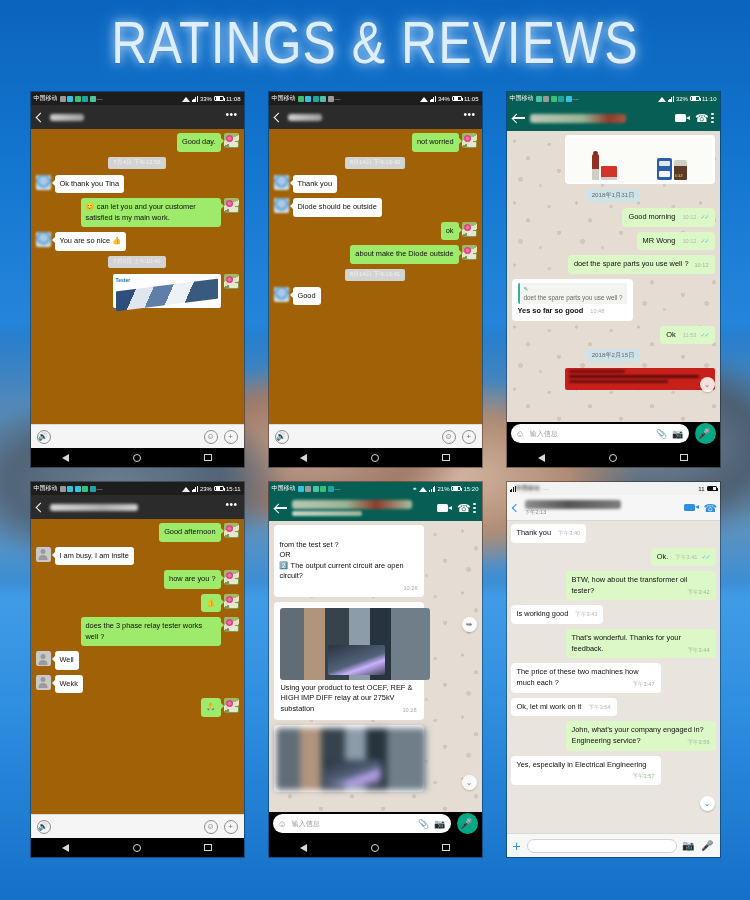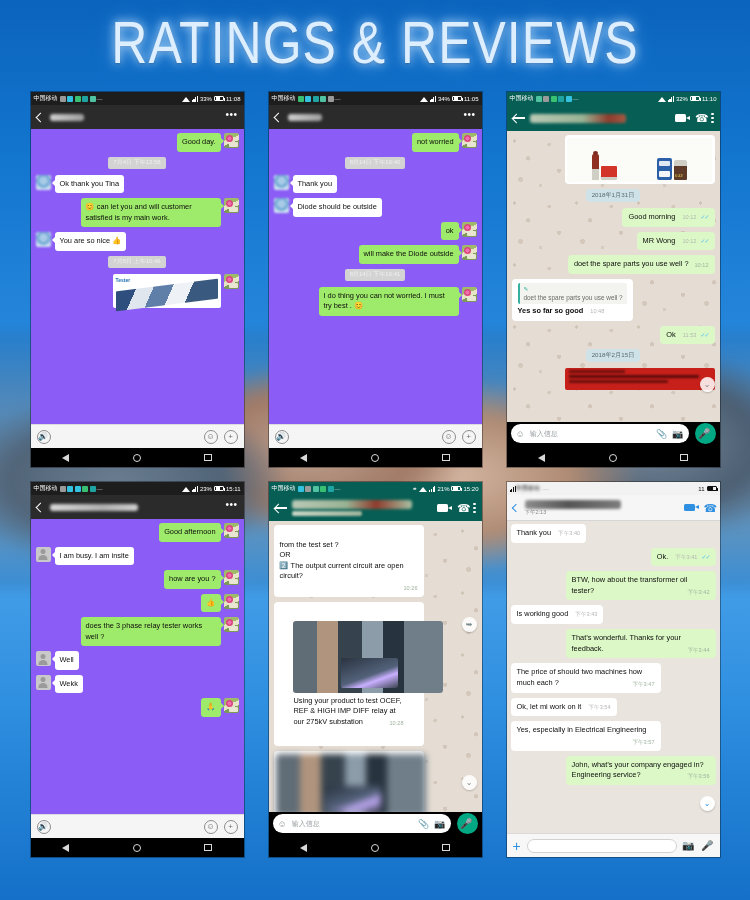--- a/index.html
+++ b/index.html
@@ -252,21 +252,21 @@
     margin-top: 2px;
   }
 
   
   .chat {
     flex: 1 1 auto;
     overflow: hidden;
     position: relative;
     padding: 4px 5px 2px 5px;
   }
-  .chat-wechat { background: #8b5cf6; }
+  .chat-wechat { background: #a16207; }
   .chat-wa {
     background-color: #e5ddd4;
     background-image:
       radial-gradient(circle at 12% 16%, rgba(190,176,158,.55) 0 1.6px, transparent 1.7px),
       radial-gradient(circle at 34% 44%, rgba(190,176,158,.5) 0 2.2px, transparent 2.3px),
       radial-gradient(circle at 68% 22%, rgba(190,176,158,.45) 0 1.8px, transparent 1.9px),
       radial-gradient(circle at 84% 64%, rgba(190,176,158,.5) 0 2px, transparent 2.1px),
       radial-gradient(circle at 22% 78%, rgba(190,176,158,.45) 0 2.4px, transparent 2.5px),
       radial-gradient(circle at 54% 88%, rgba(190,176,158,.4) 0 1.6px, transparent 1.7px);
     background-size: 62px 62px;
@@ -596,21 +596,21 @@
           <div class="avatar rflower"></div>
         </div>
         <div class="datediv">
           <span>7月4日 下午13:58</span>
         </div>
         <div class="row">
           <div class="avatar blurblue"></div>
           <div class="bubble b-white">Ok thank you Tina</div>
         </div>
         <div class="row right">
-          <div class="bubble b-green">😊 can let you and will customer satisfied is my main work.</div>
+          <div class="bubble b-green">😊 can let you and your customer satisfied is my main work.</div>
           <div class="avatar rflower"></div>
         </div>
         <div class="row">
           <div class="avatar blurblue"></div>
           <div class="bubble b-white">You are so nice 👍</div>
         </div>
         <div class="datediv">
           <span>7月5日 上午10:46</span>
         </div>
         <div class="row right">
@@ -684,29 +684,29 @@
         </div>
         <div class="row">
           <div class="avatar blurblue"></div>
           <div class="bubble b-white">Diode should be outside</div>
         </div>
         <div class="row right">
           <div class="bubble b-green">ok</div>
           <div class="avatar rflower"></div>
         </div>
         <div class="row right">
-          <div class="bubble b-green">will make the Diode outside</div>
+          <div class="bubble b-green">about make the Diode outside</div>
           <div class="avatar rflower"></div>
         </div>
         <div class="datediv">
           <span>8月14日 下午16:41</span>
         </div>
-        <div class="row right">
-          <div class="bubble b-green">I do thing you can not worried. I must try best . 😊</div>
-          <div class="avatar rflower"></div>
+        <div class="row">
+          <div class="avatar blurblue"></div>
+          <div class="bubble b-white">Good</div>
         </div>
       </div>
 
       <div class="inputbar ib-wechat">
         <span class="circ-btn">🔊</span>
         <span class="ib-spacer"></span>
         <span class="circ-btn">☺</span>
         <span class="circ-btn">+</span>
       </div>
 
@@ -964,21 +964,21 @@
       <div class="chat chat-wa">
         <div class="row">
           <div class="bubble b-wa-in" style="white-space:pre-line">
             <span class="bubbletext">from the test set ?
 OR
 2️⃣ The output current circuit are open circuit?</span>
             <span class="inline-meta">10:26</span>
           </div>
         </div>
         <div class="row">
-          <div class="bubble b-wa-in" style="padding:19px">
+          <div class="bubble b-wa-in" style="padding:6px">
             <div class="wa-img"></div>
             <div style="padding:3px 1px 0">
               <span class="bubbletext">Using your product to test OCEF, REF &amp; HIGH IMP DIFF relay at our 275kV substation</span>
               <span class="inline-meta">10:28</span>
             </div>
           </div>
         </div>
         <div class="row">
           <div class="bubble b-wa-in" style="padding:2.5px">
             <div class="wa-img blurred small"></div>
@@ -1061,40 +1061,40 @@
           </div>
         </div>
         <div class="row right">
           <div class="bubble b-wa-out">
             <span class="bubbletext">That’s wonderful. Thanks for your feedback.</span>
             <span class="inline-meta">下午3:44</span>
           </div>
         </div>
         <div class="row">
           <div class="bubble b-wa-in">
-            <span class="bubbletext">The price of should two machines how much each ?</span>
+            <span class="bubbletext">The price of these two machines how much each ?</span>
             <span class="inline-meta">下午3:47</span>
           </div>
         </div>
         <div class="row">
           <div class="bubble b-wa-in">
             <span class="bubbletext">Ok, let mi work on it</span>
             <span class="meta meta-blur">下午3:54</span>
           </div>
         </div>
+        <div class="row right">
+          <div class="bubble b-wa-out">
+            <span class="bubbletext">John, what’s your company engaged in? Engineering service?</span>
+            <span class="inline-meta">下午3:56</span>
+          </div>
+        </div>
         <div class="row">
           <div class="bubble b-wa-in">
             <span class="bubbletext">Yes, especially in Electrical Engineering</span>
             <span class="inline-meta">下午3:57</span>
-          </div>
-        </div>
-        <div class="row right">
-          <div class="bubble b-wa-out">
-            <span class="bubbletext">John, what’s your company engaged in? Engineering service?</span>
-            <span class="inline-meta">下午3:56</span>
           </div>
         </div>
         <div class="scroll-fab" style="bottom:22px;color:#2f8fe0;background:#fff">⌄</div>
       </div>
 
       <div class="inputbar ib-ios">
         <span class="ios-plus">+</span>
         <span class="ios-inputpill"></span>
         <span class="ios-ic">📷</span>
         <span class="ios-ic">🎤</span>

